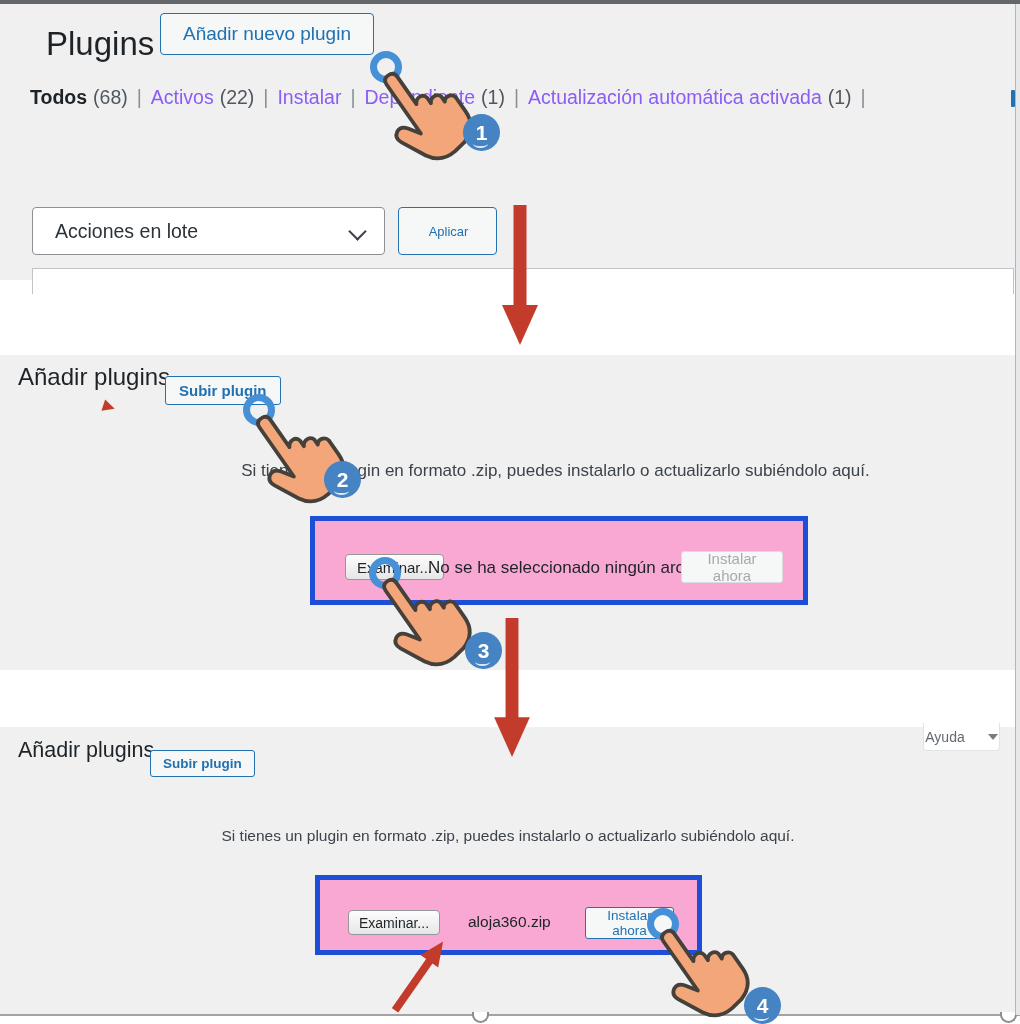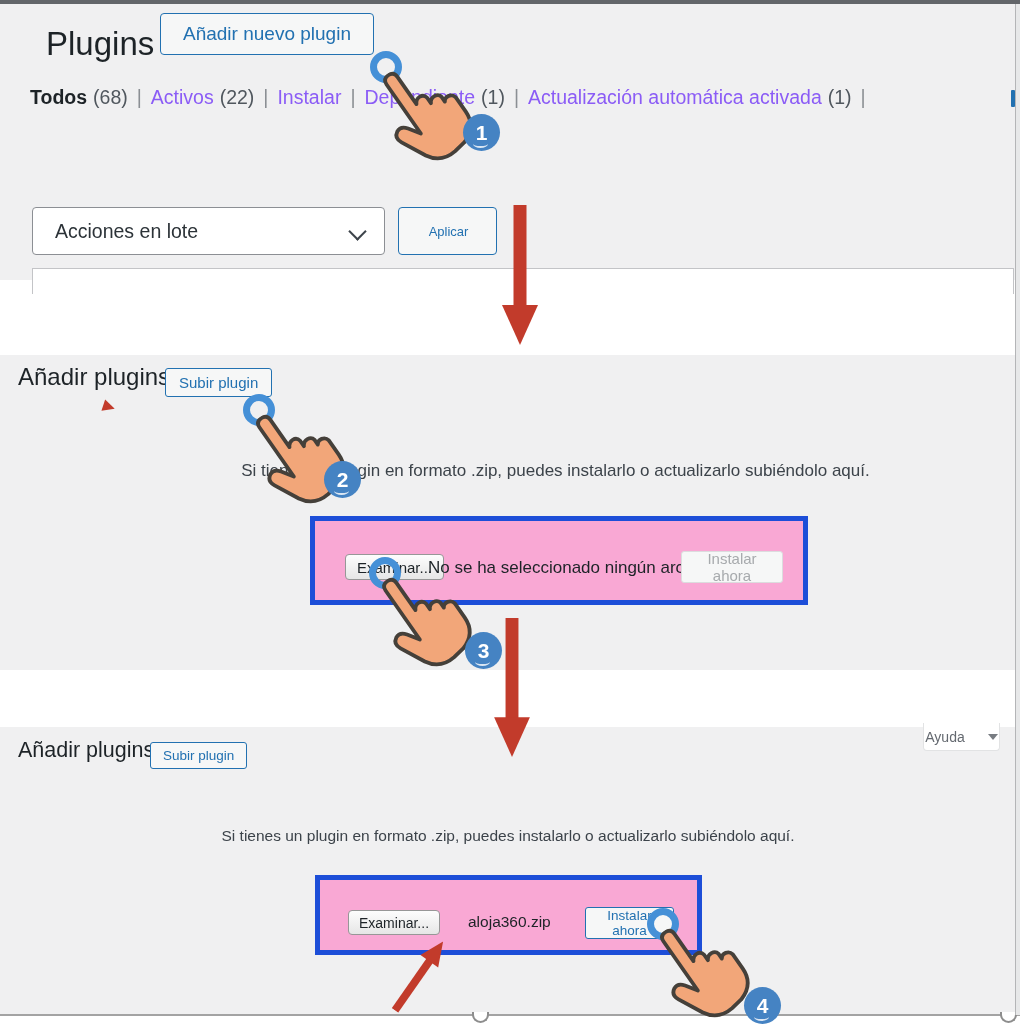--- a/index.html
+++ b/index.html
@@ -41,21 +41,21 @@
               border-radius:4px;display:flex;align-items:center;padding:0 22px;box-sizing:border-box;
               color:#2c3338;font-size:19.5px;cursor:pointer;}
   .select-chevron{position:absolute;right:20px;top:17px;width:11px;height:11px;
                   border-right:2.5px solid #3c434a;border-bottom:2.5px solid #3c434a;transform:rotate(45deg);}
   #apply-btn{left:398px;top:203px;width:99px;height:48px;font-size:13px;border-radius:4px;border-width:1.5px;padding-left:8px;}
   .table-edge{left:32px;top:264px;width:982px;height:26px;background:#fff;
               border:1px solid #c3c4c7;border-bottom:none;box-sizing:border-box;}
 
   
   .sub-title{color:#1d2327;font-weight:400;}
-  .upload-btn{font-weight:400;}
+  .upload-btn{font-weight:700;margin-top:8px;}
   .desc{color:#3c434a;text-align:center;}
   .upload-box{background:#f9a8d4;border:5px solid #1d4ed8;box-sizing:border-box;}
   .browse-btn{background:linear-gradient(#fdfdfd,#e6e6e6);border:1px solid #979797;border-radius:4px;
               color:#1d2327;display:flex;align-items:center;justify-content:center;cursor:pointer;box-sizing:border-box;}
   .file-text{color:#1d2327;}
   .btn-disabled{background:#f6f7f7;border:1px solid #dcdcde;color:#a7aaad;border-radius:3px;
                 display:flex;align-items:center;justify-content:center;box-sizing:border-box;}
   .marker-tri{width:0;height:0;border-left:12px solid #c23b2b;border-top:6px solid transparent;
               border-bottom:6px solid transparent;transform:rotate(18deg);}
 

